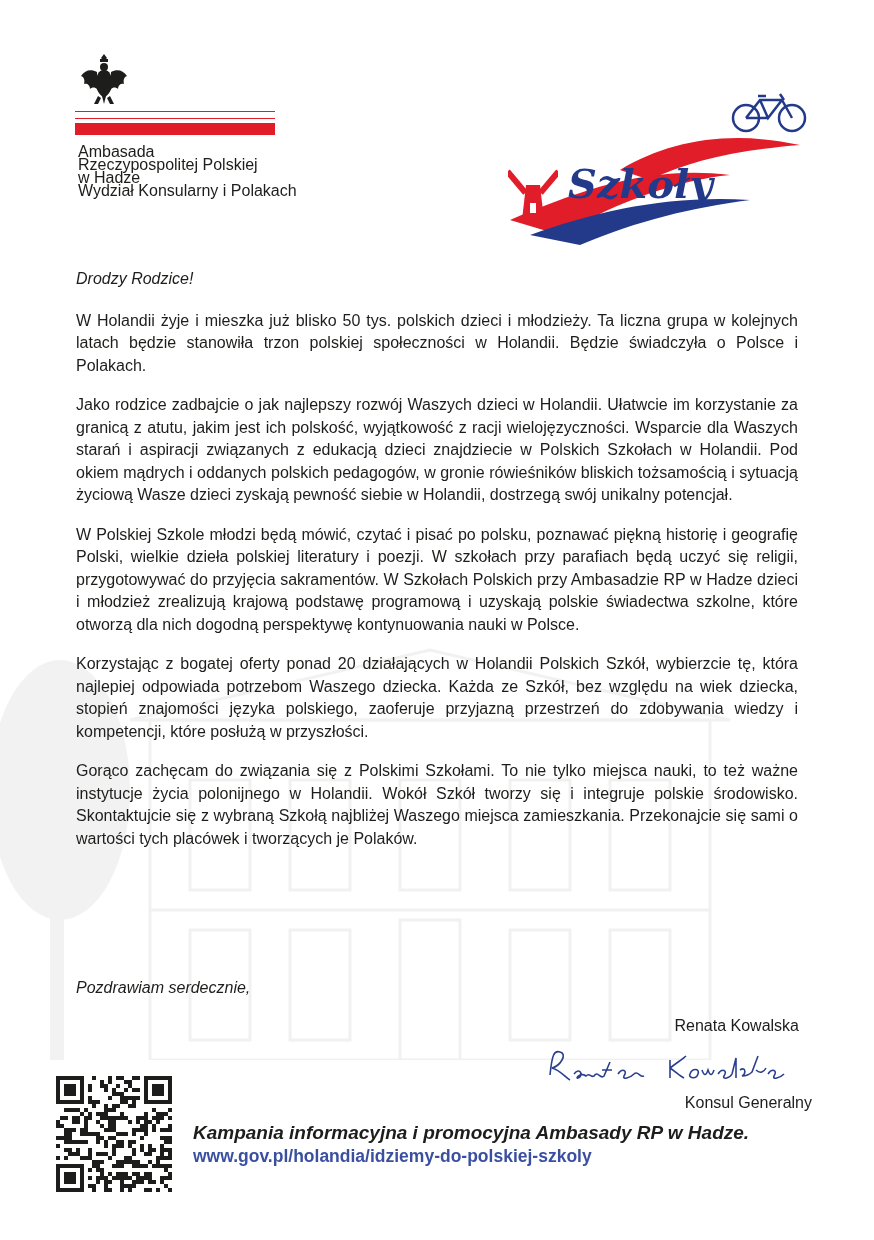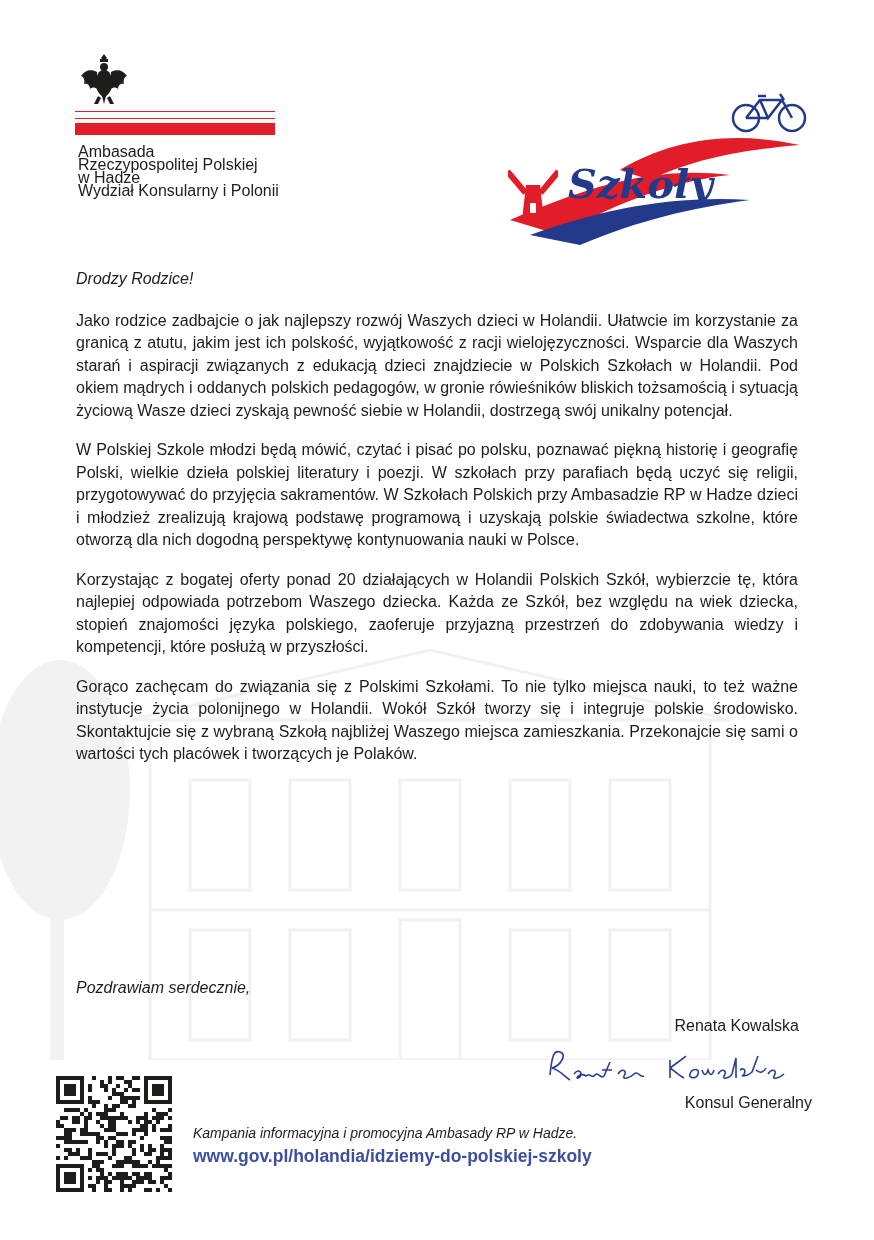--- a/index.html
+++ b/index.html
@@ -25,21 +25,21 @@
     font-family: "Liberation Sans", sans-serif; font-size: 16px; line-height: 22.5px; color: #1d1d1b;
   }
   .letter p { margin: 0 0 17px 0; text-align: justify; }
   .greeting { font-style: italic; margin-bottom: 19px !important; }
   .closing { position: absolute; left: 76px; top: 979px; font-style: italic; font-family: "Liberation Sans", sans-serif; font-size: 16px; }
   .sign-name { position: absolute; right: 75px; top: 1017px; font-family: "Liberation Sans", sans-serif; font-size: 16px; }
   .signature { position: absolute; left: 540px; top: 1040px; width: 300px; height: 50px; }
   .sign-role { position: absolute; right: 62px; top: 1094px; font-family: "Liberation Sans", sans-serif; font-size: 16px; }
   .qr { position: absolute; left: 56px; top: 1076px; width: 116px; height: 116px; }
   .campaign { position: absolute; left: 193px; top: 1123px; font-family: "Liberation Sans", sans-serif; }
-  .campaign-title { font-style: italic; font-weight: normal; font-size: 14px; line-height: 20px; }
+  .campaign-title { font-style: italic; font-weight: bold; font-size: 19px; line-height: 20px; }
   .campaign-info { font-style: italic; font-size: 14px; line-height: 20px; }
   .campaign-url { font-weight: bold; font-size: 17.5px; line-height: 26px; color: #3a4fa0; text-decoration: none; margin-top: 44px; }
 </style>
 </head>
 <body>
 
 <svg class="bg-building" viewBox="0 0 874 420">
   <g fill="none" stroke="#555" stroke-width="3">
     <rect x="150" y="80" width="560" height="340"></rect>
     <polygon points="130,80 430,10 730,80"></polygon>
@@ -75,21 +75,21 @@
   </g>
 </svg>
 
 <div class="flag-white"></div>
 <div class="flag-red"></div>
 
 <div class="embassy-block">
   <div>Ambasada</div>
   <div>Rzeczypospolitej Polskiej</div>
   <div>w Hadze</div>
-  <div>Wydział Konsularny i Polonii</div>
+  <div>Wydział Konsularny i Polakach</div>
 </div>
 
 <div class="logo">
   <svg style="position:absolute;left:0;top:0;" width="320" height="180" viewBox="0 0 320 180">
     <path d="M10 150 C80 120 150 95 230 105 C180 110 120 130 60 165 Z" fill="#e11d2a"></path>
     <path d="M30 165 C100 140 170 125 250 130 C190 138 140 150 80 175 Z" fill="#233a8b"></path>
     <path d="M120 100 C170 70 230 60 300 75 C240 80 190 90 150 110 Z" fill="#e11d2a"></path>
   </svg>
   <span class="logo-text" style="left:68px;top:90px;font-size:40px;">Szkoły</span>
   <svg style="position:absolute;left:230px;top:20px;" width="80" height="45" viewBox="0 0 80 45">
@@ -105,20 +105,21 @@
       <rect x="8" y="2" width="6" height="28" transform="rotate(-40 25 25)"></rect>
       <rect x="36" y="2" width="6" height="28" transform="rotate(40 25 25)"></rect>
       <polygon points="18,30 32,30 36,65 14,65"></polygon>
     </g>
     <rect x="22" y="48" width="6" height="10" fill="#fff"></rect>
   </svg>
 </div>
 
 <div class="letter">
   <p class="greeting">Drodzy Rodzice!</p>
+  <p>W Holandii żyje i mieszka już blisko 50 tys. polskich dzieci i młodzieży. Ta liczna grupa w kolejnych latach będzie stanowiła trzon polskiej społeczności w Holandii. Będzie świadczyła o Polsce i Polakach.</p>
   <p>Jako rodzice zadbajcie o jak najlepszy rozwój Waszych dzieci w Holandii. Ułatwcie im korzystanie za granicą z atutu, jakim jest ich polskość, wyjątkowość z racji wielojęzyczności. Wsparcie dla Waszych starań i aspiracji związanych z edukacją dzieci znajdziecie w Polskich Szkołach w Holandii. Pod okiem mądrych i oddanych polskich pedagogów, w gronie rówieśników bliskich tożsamością i sytuacją życiową Wasze dzieci zyskają pewność siebie w Holandii, dostrzegą swój unikalny potencjał.</p>
   <p>W Polskiej Szkole młodzi będą mówić, czytać i pisać po polsku, poznawać piękną historię i geografię Polski, wielkie dzieła polskiej literatury i poezji. W szkołach przy parafiach będą uczyć się religii, przygotowywać do przyjęcia sakramentów. W Szkołach Polskich przy Ambasadzie RP w Hadze dzieci i młodzież zrealizują krajową podstawę programową i uzyskają polskie świadectwa szkolne, które otworzą dla nich dogodną perspektywę kontynuowania nauki w Polsce.</p>
   <p>Korzystając z bogatej oferty ponad 20 działających w Holandii Polskich Szkół, wybierzcie tę, która najlepiej odpowiada potrzebom Waszego dziecka. Każda ze Szkół, bez względu na wiek dziecka, stopień znajomości języka polskiego, zaoferuje przyjazną przestrzeń do zdobywania wiedzy i kompetencji, które posłużą w przyszłości.</p>
   <p>Gorąco zachęcam do związania się z Polskimi Szkołami. To nie tylko miejsca nauki, to też ważne instytucje życia polonijnego w Holandii. Wokół Szkół tworzy się i integruje polskie środowisko. Skontaktujcie się z wybraną Szkołą najbliżej Waszego miejsca zamieszkania. Przekonajcie się sami o wartości tych placówek i tworzących je Polaków.</p>
 </div>
 
 <div class="closing">Pozdrawiam serdecznie,</div>
 <div class="sign-name">Renata Kowalska</div>
 
 <svg class="signature" viewBox="0 0 300 50">

